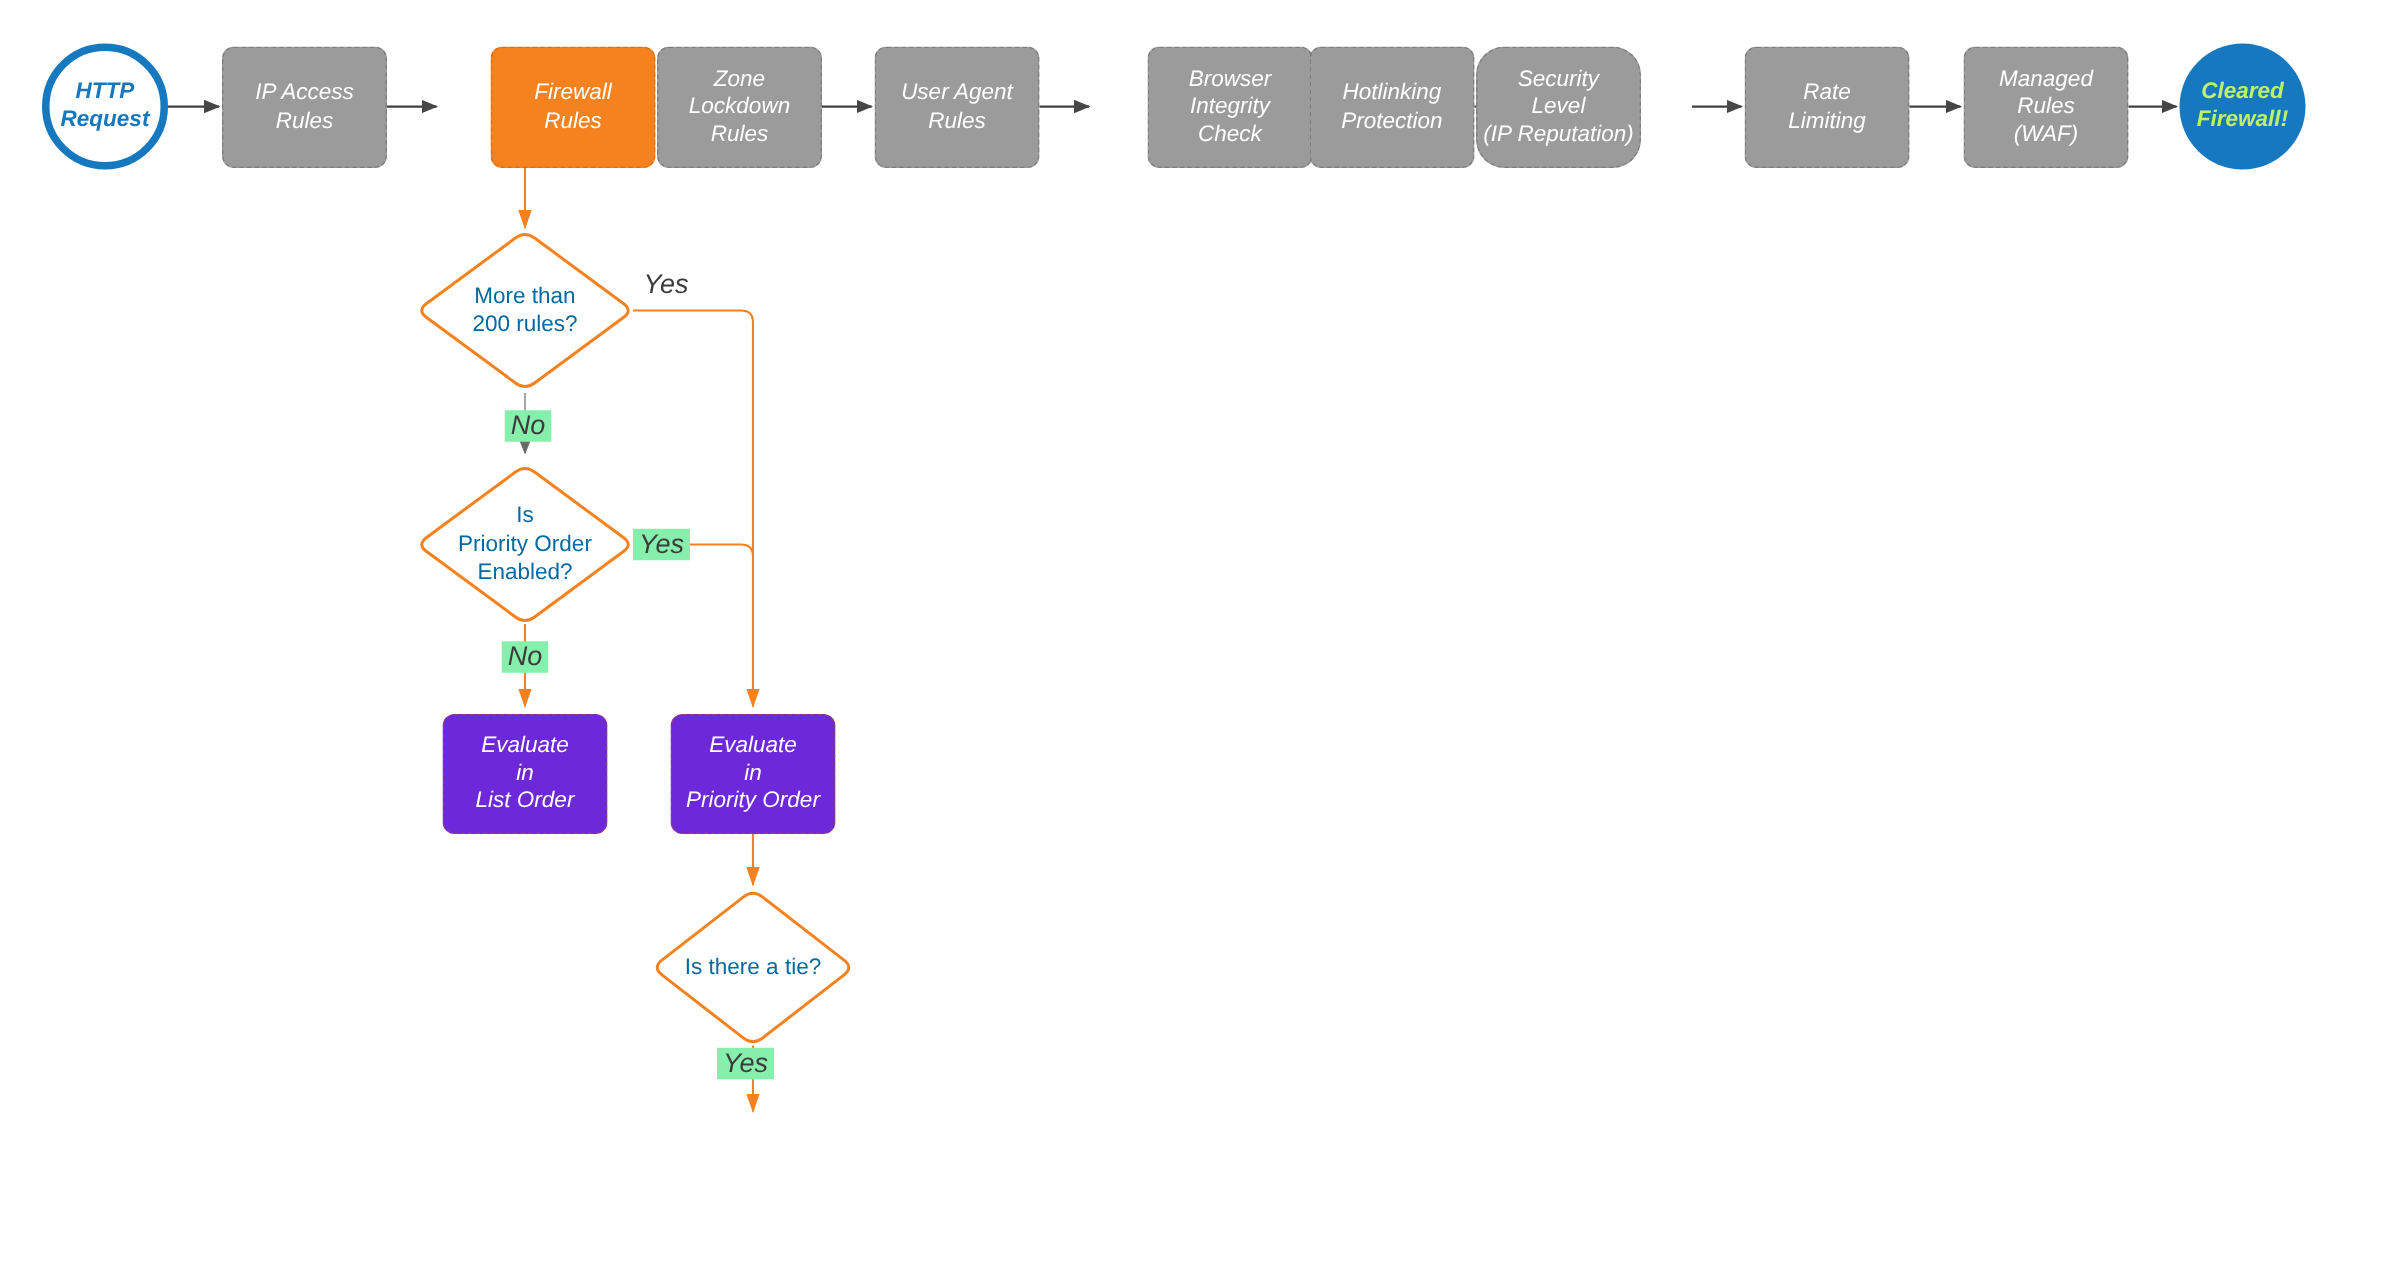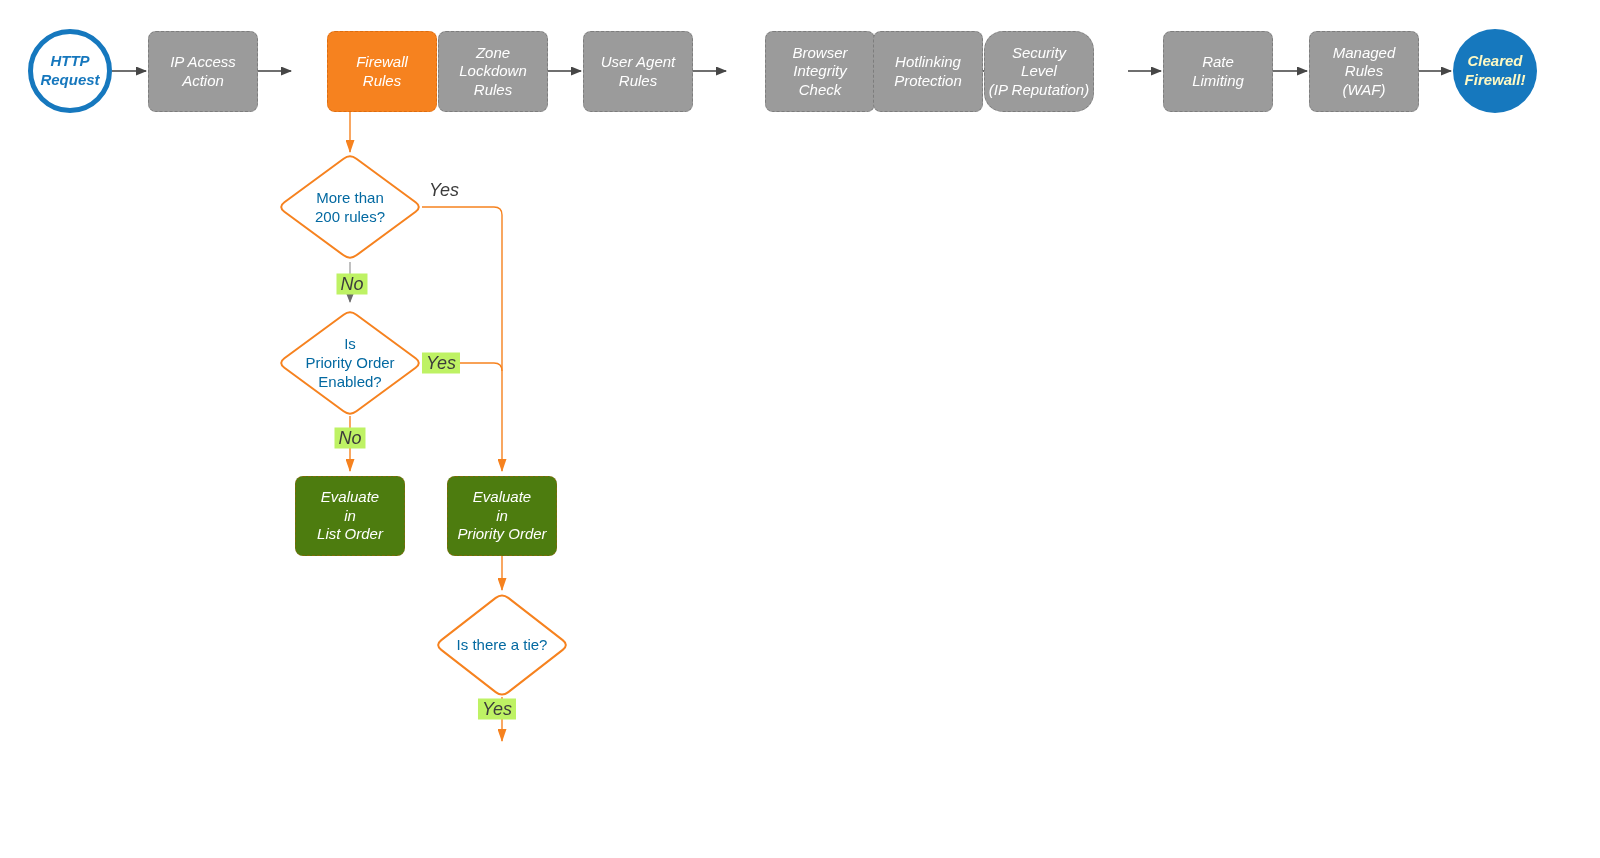--- a/index.html
+++ b/index.html
@@ -32,56 +32,56 @@
     font-style: italic;
     font-size: 15px;
     line-height: 1.22;
   }
   .stage.accent {
     background: #f6821f;
     border-color: rgba(186,84,0,0.45);
   }
   .obox {
     width: 110px; height: 80px;
-    background: #4d7c0f;
+    background: #6d28d9;
     border: 1px dashed rgba(186,84,0,0.45);
     border-radius: 8px;
     color: #ffffff;
     font-style: italic;
     font-size: 15px;
     line-height: 1.25;
   }
   .circle {
     width: 84px; height: 84px; top: 29px;
     border-radius: 50%;
     font-weight: bold;
     font-style: italic;
     font-size: 15px;
     line-height: 1.25;
   }
   .circle.start { background: #ffffff; border: 5px solid #1678be; color: #1677bd; }
-  .circle.end   { background: #1678be; color: #fef9c3; }
+  .circle.end   { background: #1678be; color: #bef264; }
 
   .dtext {
     position: absolute;
     transform: translate(-50%, -50%);
     color: #0369a1;
     font-size: 15px;
     line-height: 1.28;
     text-align: center;
     white-space: pre-line;
   }
   .edge-label {
     position: absolute;
     transform: translate(-50%, -50%);
     font-style: italic;
     font-size: 18px;
     color: #3c3c3c;
   }
-  .edge-label.bg { background: #bef264; padding: 0 4px; }
+  .edge-label.bg { background: #86efac; padding: 0 4px; }
 </style>
 </head>
 <body>
 
 <div class="canvas">
 
   <svg class="wires" width="1600" height="858" viewBox="0 0 1600 858">
     <defs>
       <marker id="ah-dark" markerWidth="11" markerHeight="9" refX="10" refY="4.5" orient="auto" markerUnits="userSpaceOnUse">
         <path d="M0,0 L11,4.5 L0,9 Z" fill="#464646"></path>
@@ -129,21 +129,21 @@
     <span>HTTP
 Request</span>
   </div>
   <div class="node circle end" style="left:1453px;">
     <span>Cleared
 Firewall!</span>
   </div>
 
   <div class="node stage" style="left:148px;">
     <span>IP Access
-Action</span>
+Rules</span>
   </div>
   <div class="node stage accent" style="left:295px;margin-left:32px;">
     <span>Firewall
 Rules</span>
   </div>
   <div class="node stage" style="left:438px;">
     <span>Zone
 Lockdown
 Rules</span>
   </div>

